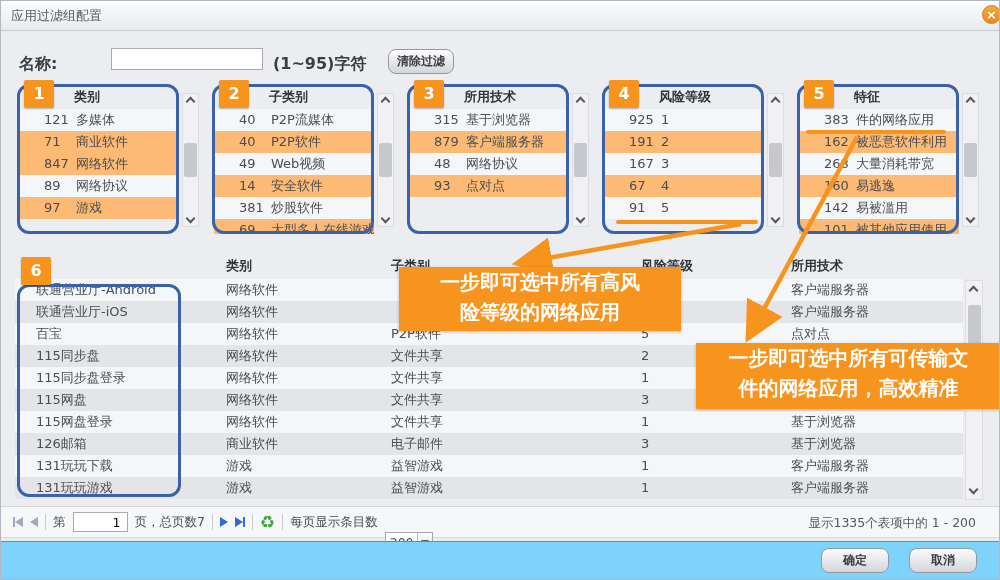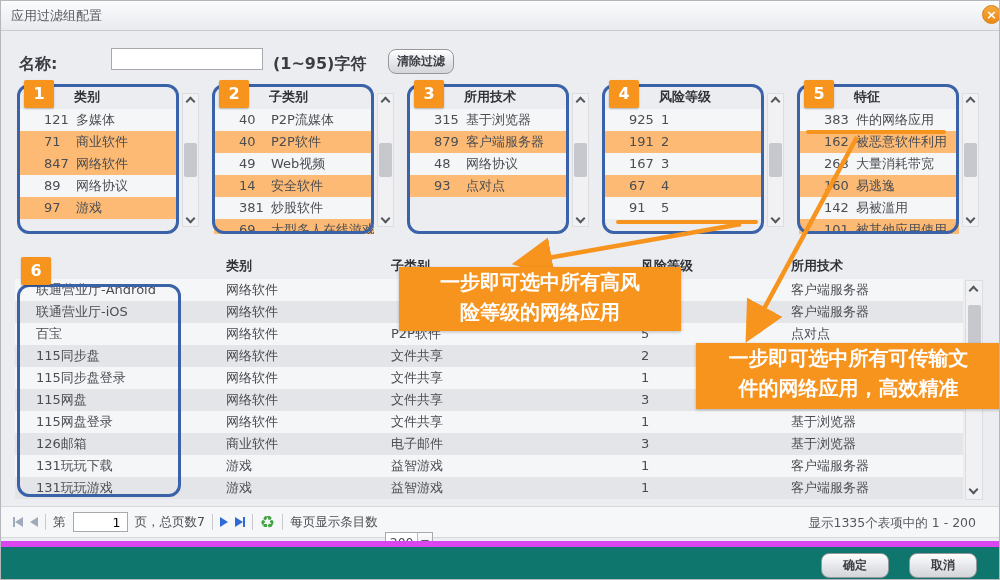--- a/index.html
+++ b/index.html
@@ -90,22 +90,22 @@
   .dd { display:flex; align-items:center; width:48px; height:20px; border:1px solid #a8a9ae;
         background:#fff; cursor:pointer;margin-top:40px; }
   .dd-val { flex:1; padding-left:4px; }
   .dd-btn { width:15px; height:100%; background:linear-gradient(#fdfdfd,#dfe0e4); border-left:1px solid #b9babe;
             display:flex; align-items:center; justify-content:center; }
   .tri-d { width:0; height:0; border-left:4px solid transparent; border-right:4px solid transparent;
            border-top:5px solid #5a5d63; }
   .range { position:absolute; right:16px; top:0; line-height:31px; font-size:12.5px; color:#55585e; }
 
   
-  .footer { position:absolute; left:0; right:0; top:540px; bottom:0; background:#0f766e;
-            border-top:6px solid #d946ef; }
+  .footer { position:absolute; left:0; right:0; top:540px; bottom:0; background:#7dd3fc;
+            border-top:1px solid #d946ef; }
   .ok-btn { position:absolute; left:820px; top:6px; width:68px; height:25px; }
   .cancel-btn { position:absolute; left:908px; top:6px; width:68px; height:25px; }
 </style>
 </head>
 <body>
 
 <div class="dialog">
 
   <div class="titlebar">
     <span class="title">应用过滤组配置</span>

